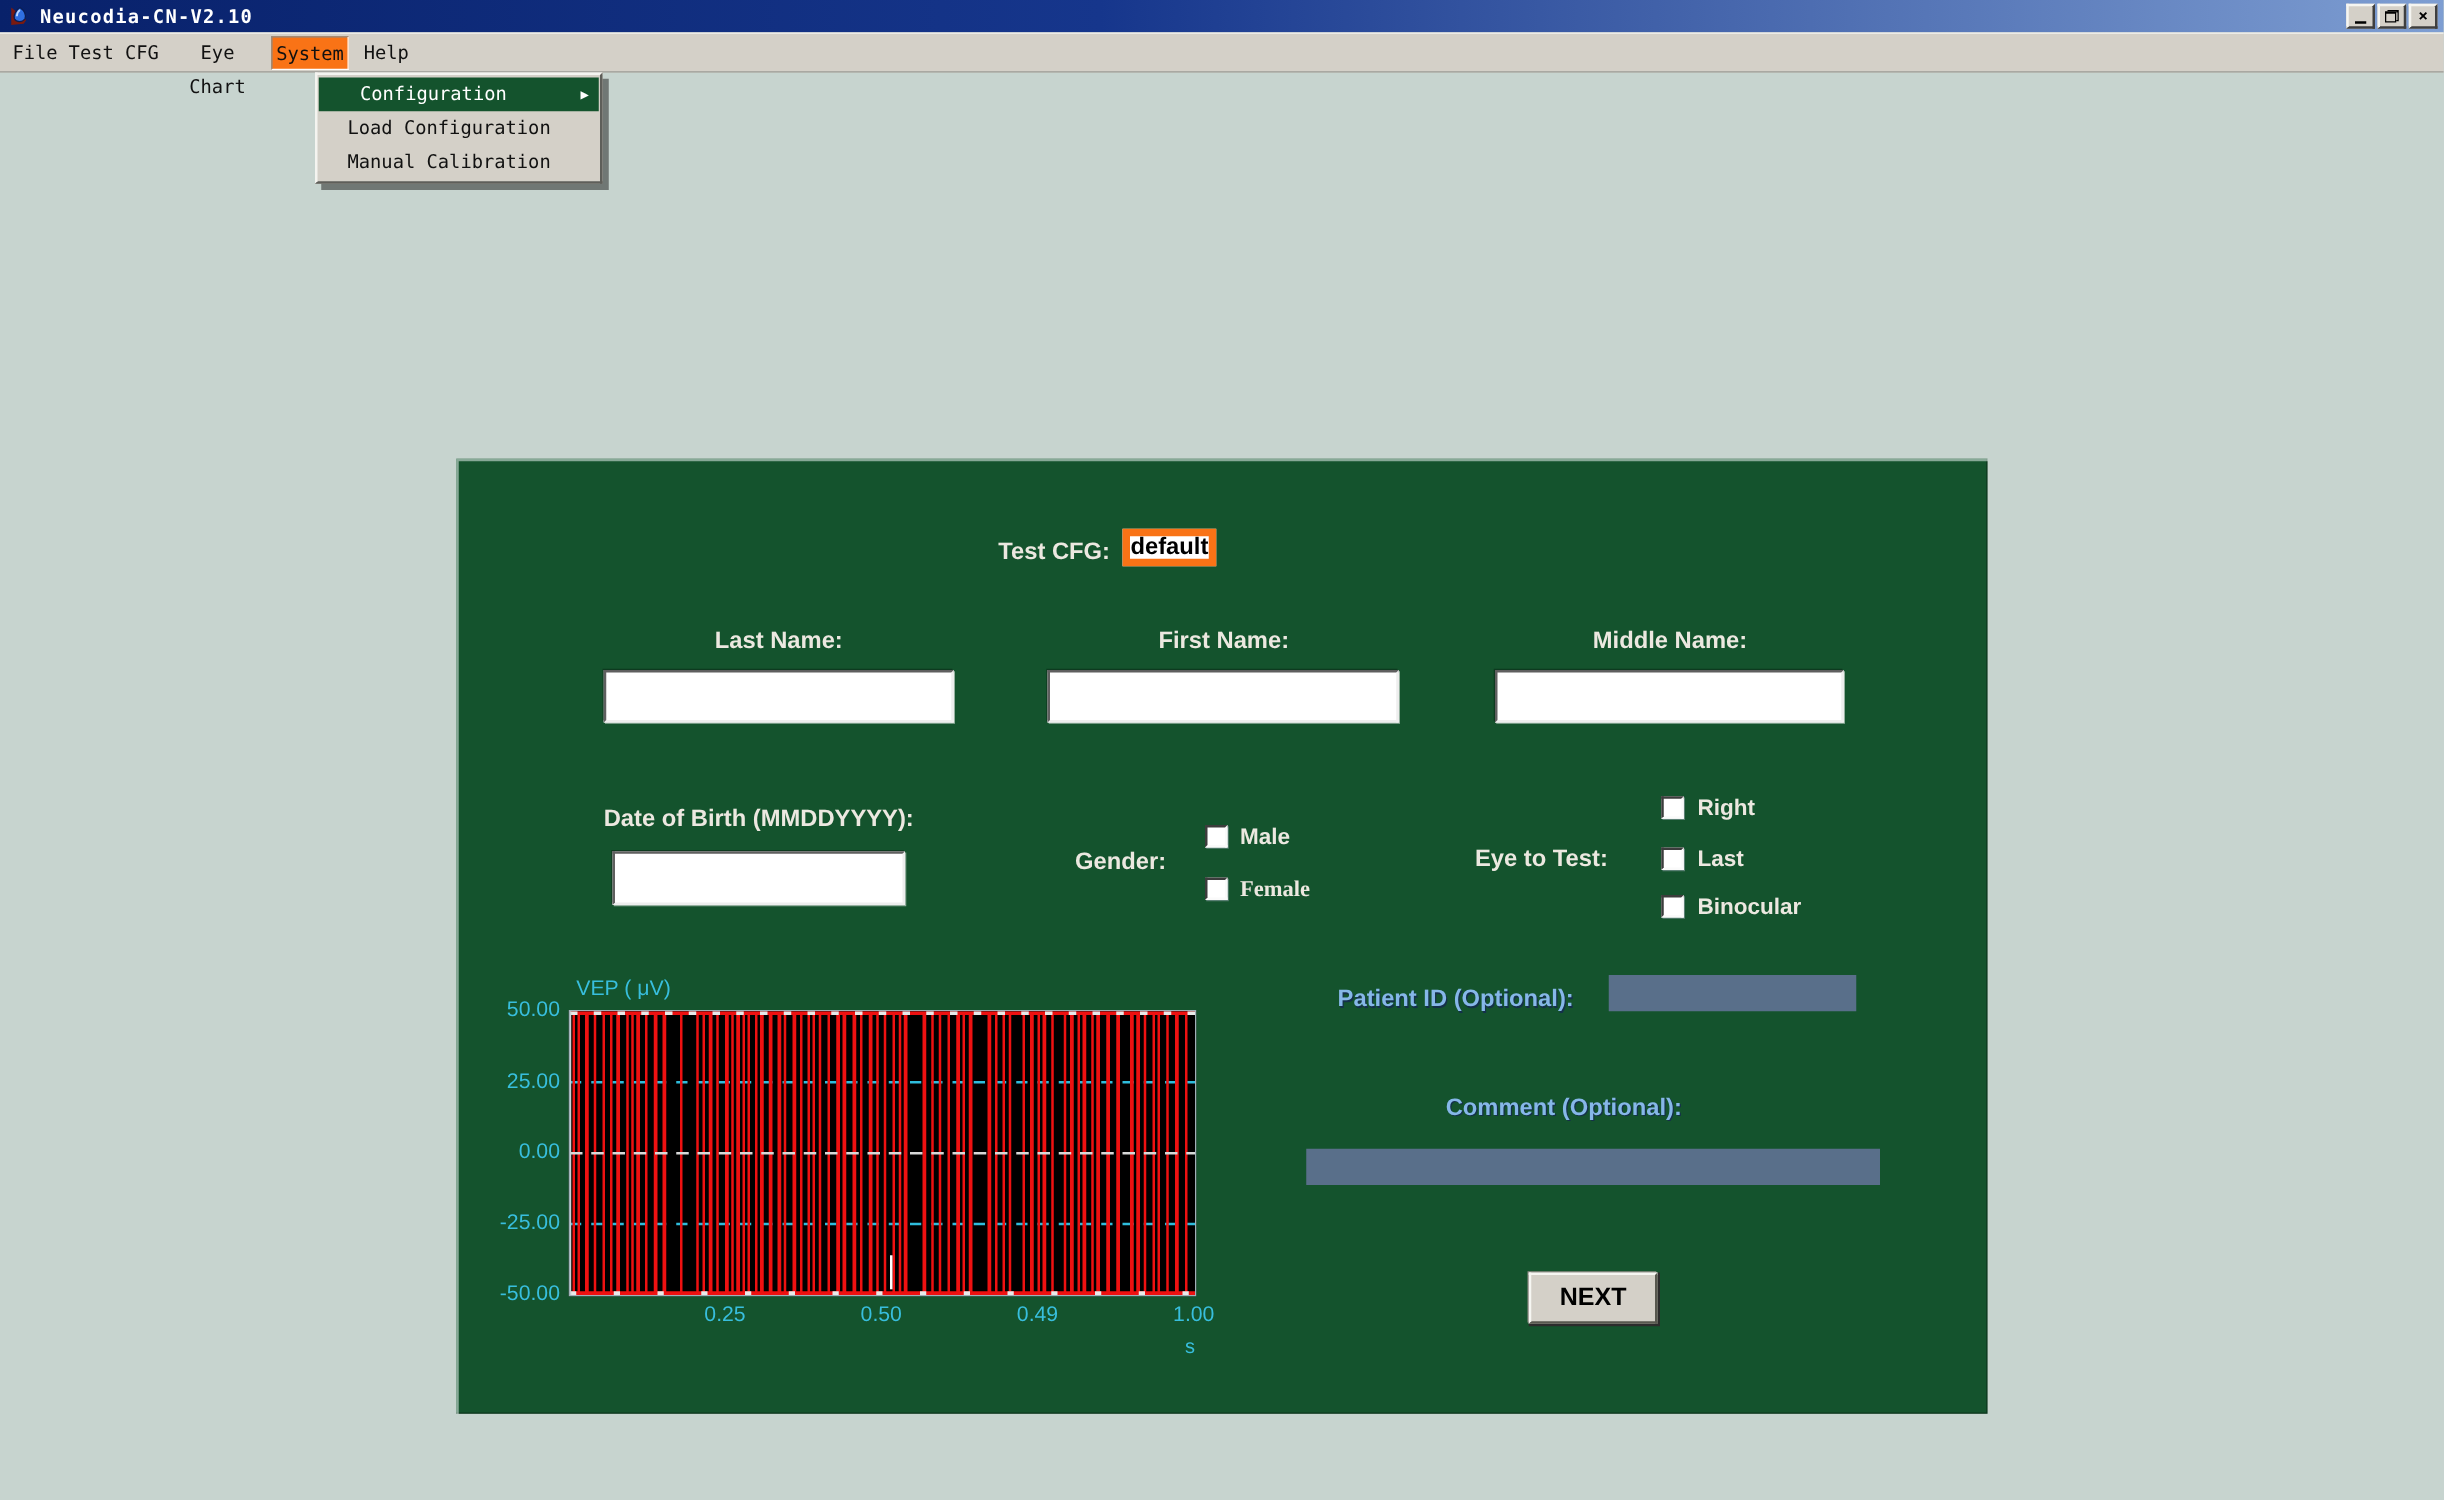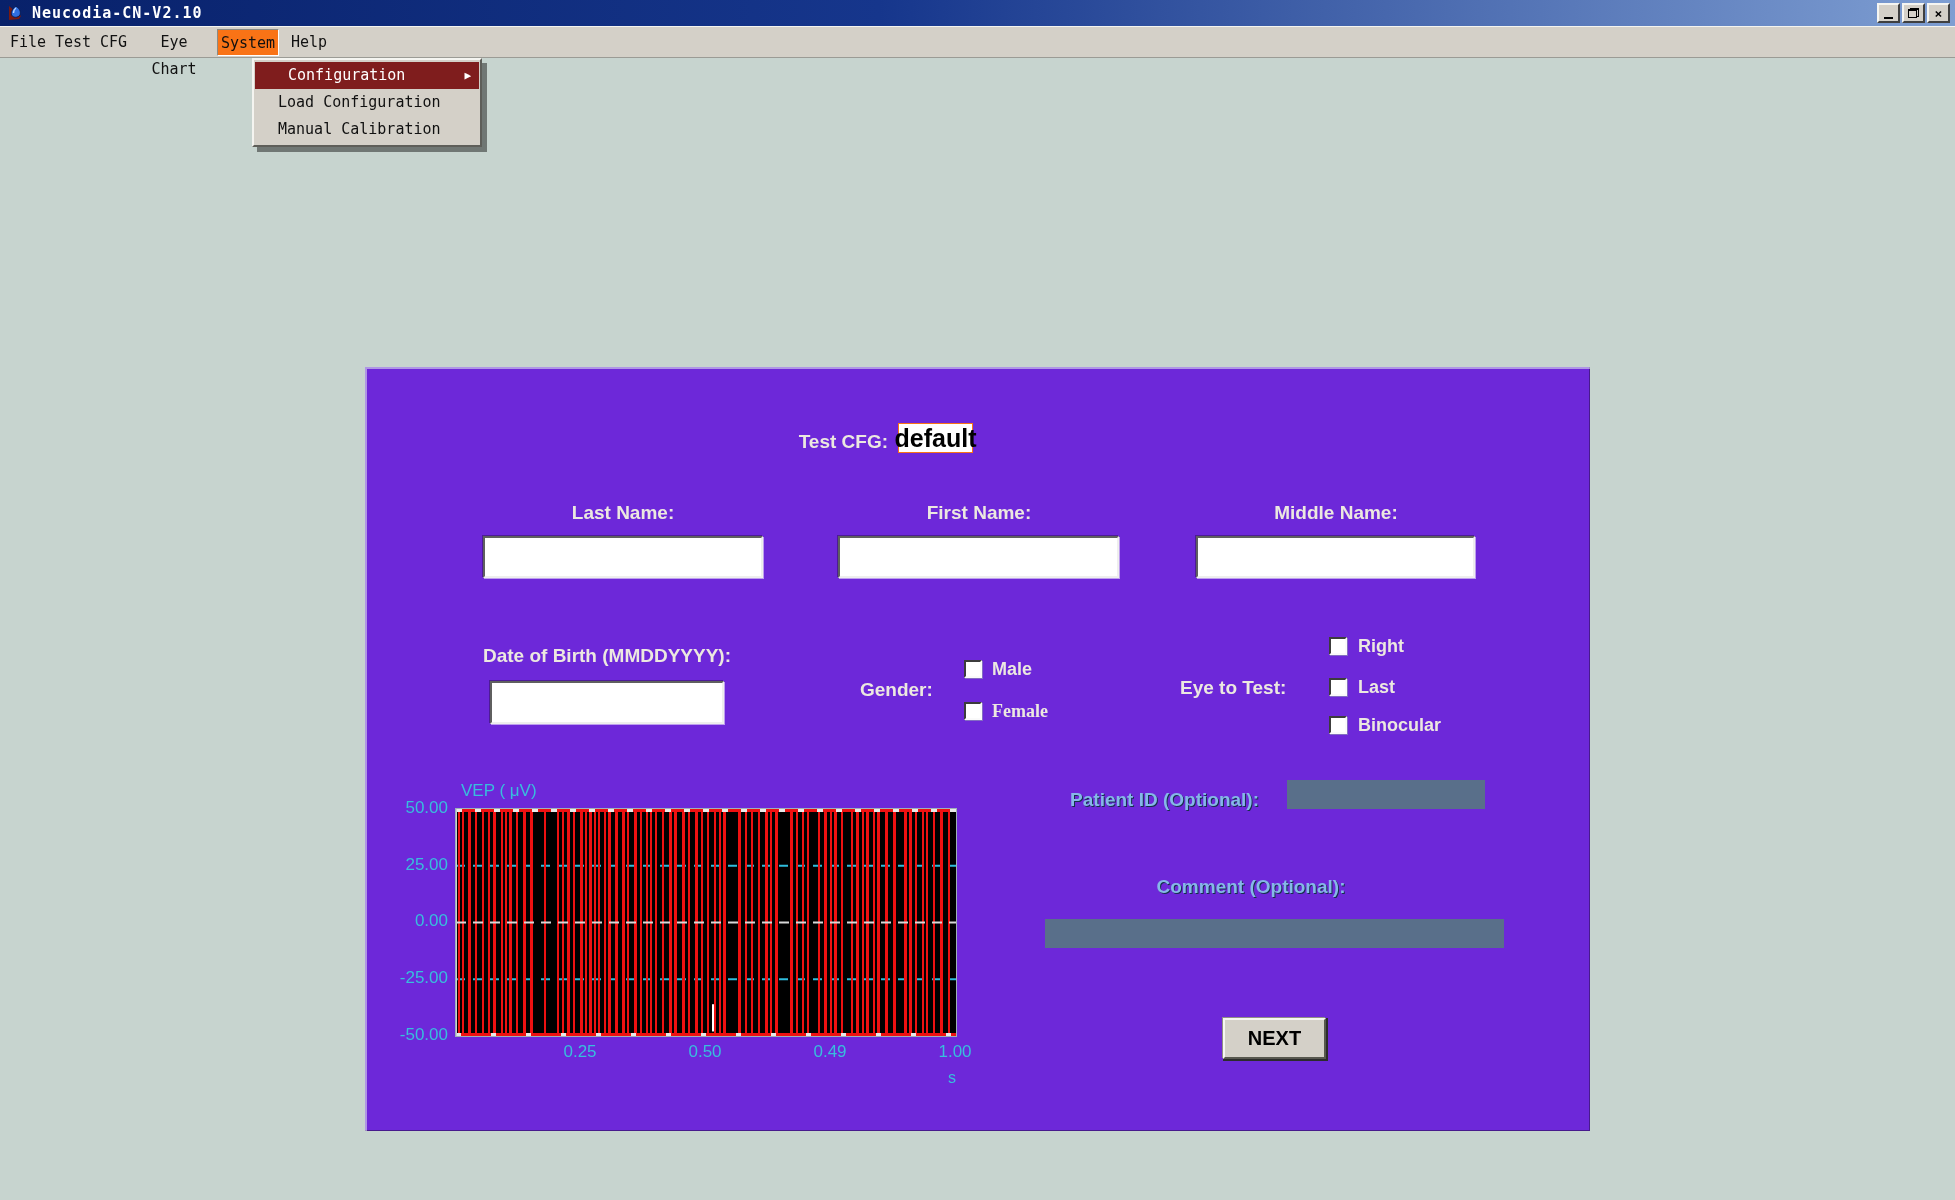--- a/index.html
+++ b/index.html
@@ -30,37 +30,37 @@
   .menubar-item{position:absolute;top:2px;height:27px;line-height:27px;text-align:center;cursor:default;}
   .menubar-item.active{background:#f97316;border:1px solid;border-color:#8a8a85 #ffffff #ffffff #8a8a85;box-sizing:border-box;}
 
   
   .popup{position:absolute;background:#d4d0c8;
          border-top:2px solid #f4f4f0;border-left:2px solid #f4f4f0;
          border-bottom:2px solid #5e5e59;border-right:2px solid #5e5e59;
          box-shadow:5px 5px 0 rgba(25,25,25,0.5);box-sizing:border-box;padding:2px 1px;
          font-family:"DejaVu Sans Mono",monospace;font-size:15px;color:#111;z-index:20;}
   .popup-item{position:relative;height:27px;line-height:27px;padding-left:23px;white-space:nowrap;cursor:default;}
-  .popup-item.hl{background:#7f1d1d;color:#ffffff;padding-left:33px;}
+  .popup-item.hl{background:#14532d;color:#ffffff;padding-left:33px;}
   .popup-arrow{position:absolute;right:8px;top:0;font-size:11px;line-height:27px;}
 
   
-  .panel{position:absolute;left:365px;top:367px;width:1225px;height:764px;background:#6d28d9;
+  .panel{position:absolute;left:365px;top:367px;width:1225px;height:764px;background:#14532d;
          box-shadow:inset 2px 2px 0 rgba(230,240,238,0.55), inset -1px -1px 0 rgba(0,0,0,0.35);}
   .lbl{position:absolute;color:#ece8e0;font-weight:bold;font-size:19px;line-height:20px;white-space:nowrap;}
   .lbl-blue{position:absolute;color:#86b7e8;font-weight:bold;font-size:19px;line-height:20px;white-space:nowrap;
             text-shadow:1px 1px 0 #14304a;}
   .tinput{position:absolute;background:#ffffff;border:2px solid;border-color:#5f5f5f #eeeeee #eeeeee #5f5f5f;
           box-sizing:border-box;box-shadow:-1px -1px 0 rgba(0,0,0,0.3),1px 1px 0 rgba(255,255,255,0.55);
           font-size:18px;font-family:"Liberation Sans",sans-serif;padding:0 6px;outline:none;color:#000;}
   .flatinput{position:absolute;background:#596f8a;border:none;box-sizing:border-box;outline:none;
              font-size:17px;color:#e8eef4;padding:0 6px;font-family:"Liberation Sans",sans-serif;}
-  .cfgbox{position:absolute;background:#ffffff;border:1px solid #f97316;box-sizing:border-box;
+  .cfgbox{position:absolute;background:#ffffff;border:6px solid #f97316;box-sizing:border-box;
           display:flex;align-items:center;justify-content:center;
-          color:#000;font-weight:bold;font-size:25px;}
+          color:#000;font-weight:bold;font-size:19px;}
   .cb{position:absolute;width:18px;height:18px;background:#ffffff;box-sizing:border-box;
       border-top:2px solid #3c3c3c;border-left:2px solid #3c3c3c;
       border-bottom:2px solid #fafafa;border-right:2px solid #fafafa;
       box-shadow:1px 1px 0 rgba(150,165,175,0.55);cursor:pointer;}
   .cblabel{position:absolute;color:#ece8e0;font-weight:bold;font-size:18px;line-height:20px;white-space:nowrap;}
 
   
   .plotwrap{position:absolute;left:90px;top:441px;width:500px;height:227px;border:1px solid #9fb0b8;
             box-sizing:content-box;background:#000;}
   .axis-lbl{position:absolute;color:#38bedd;font-size:17px;line-height:20px;white-space:nowrap;}

